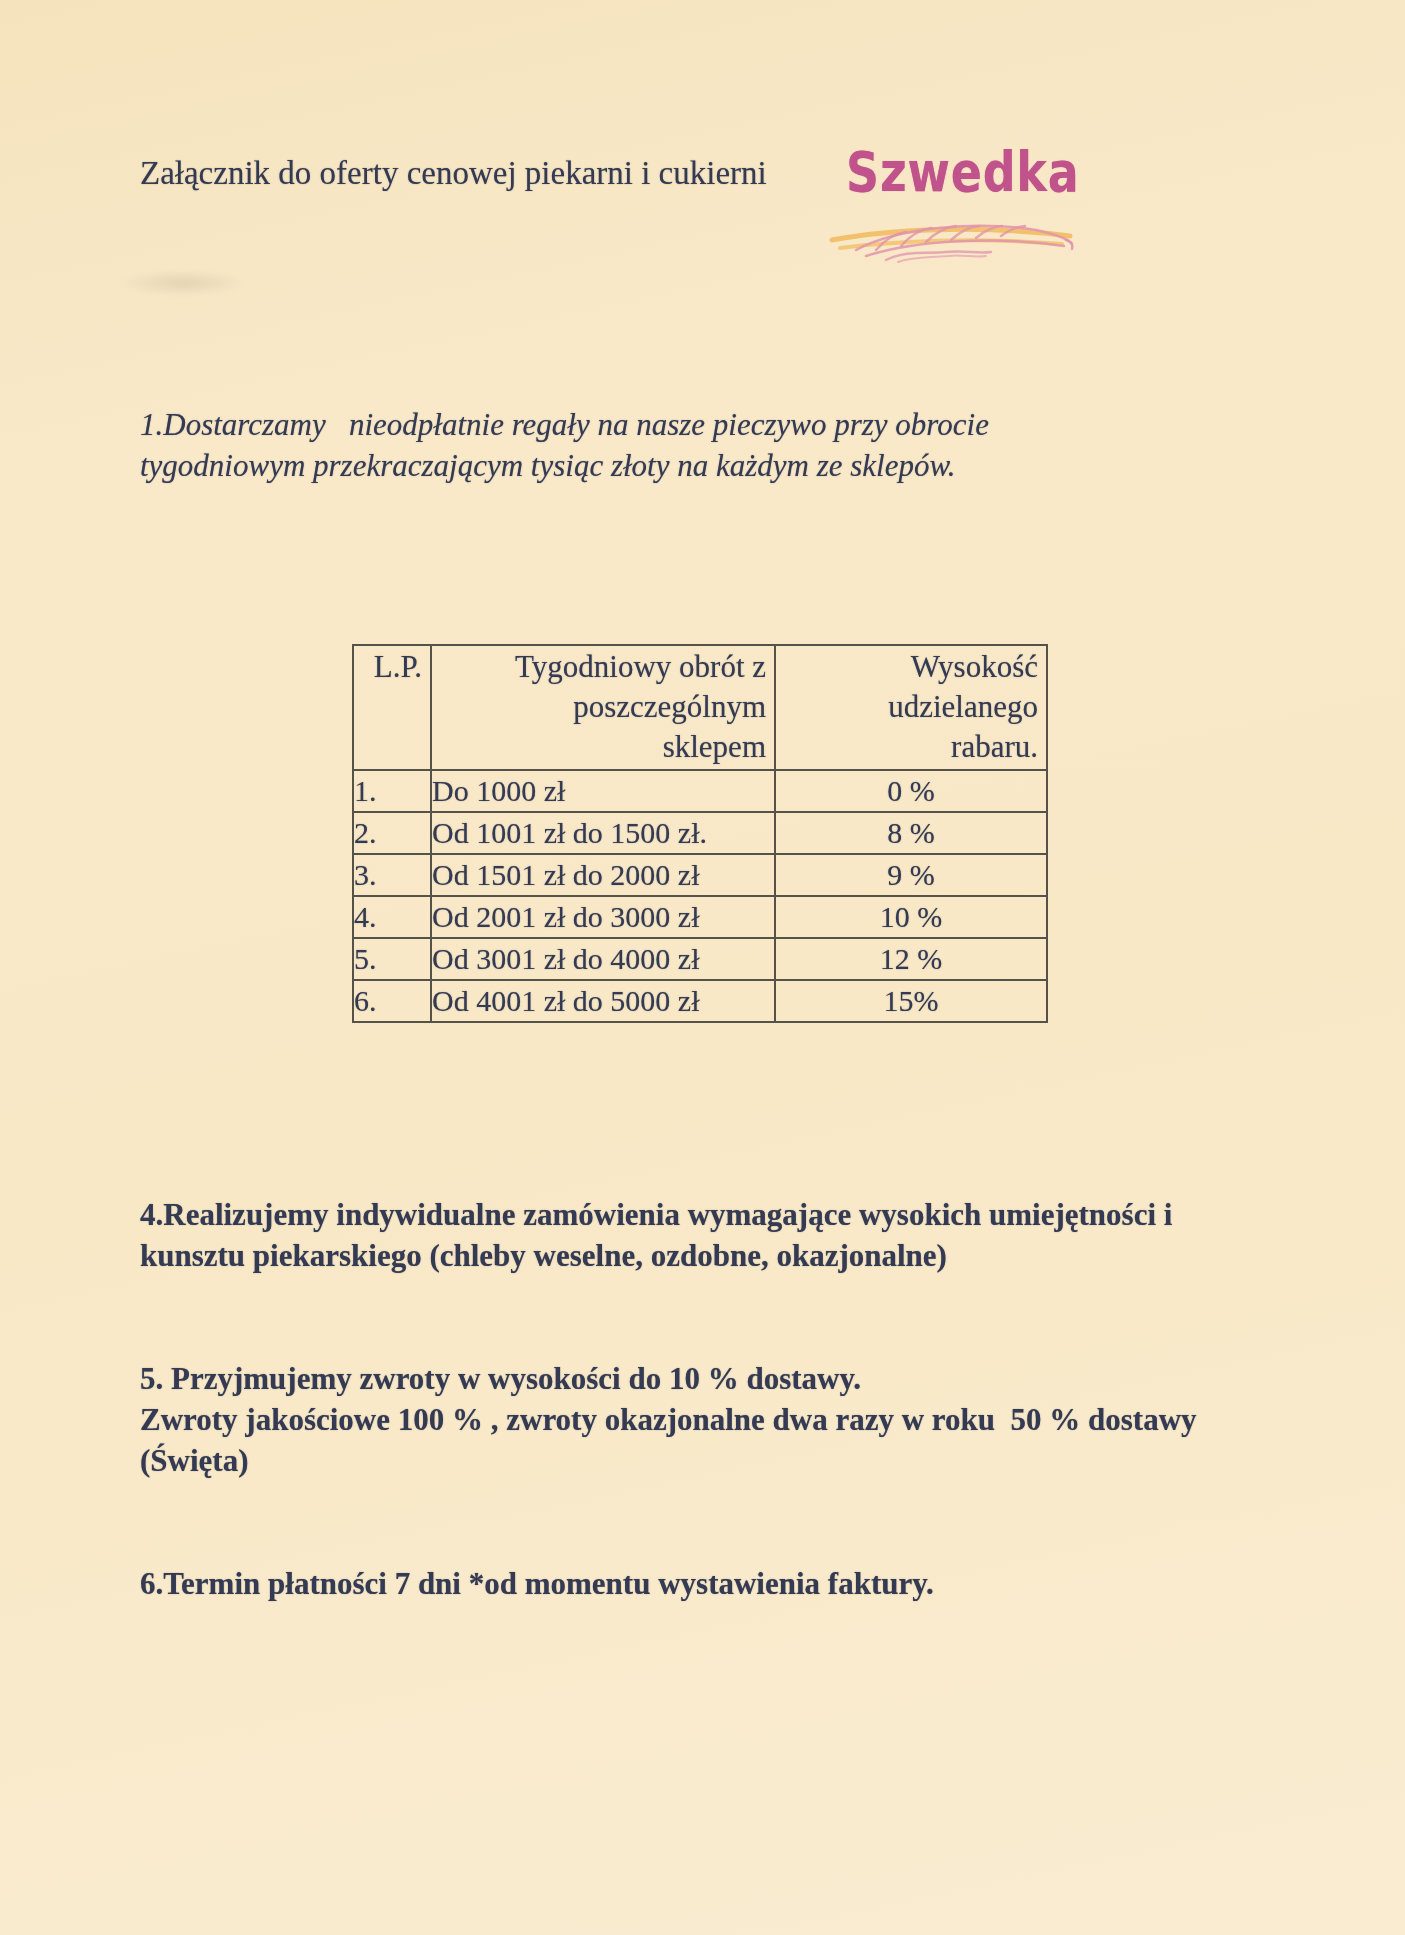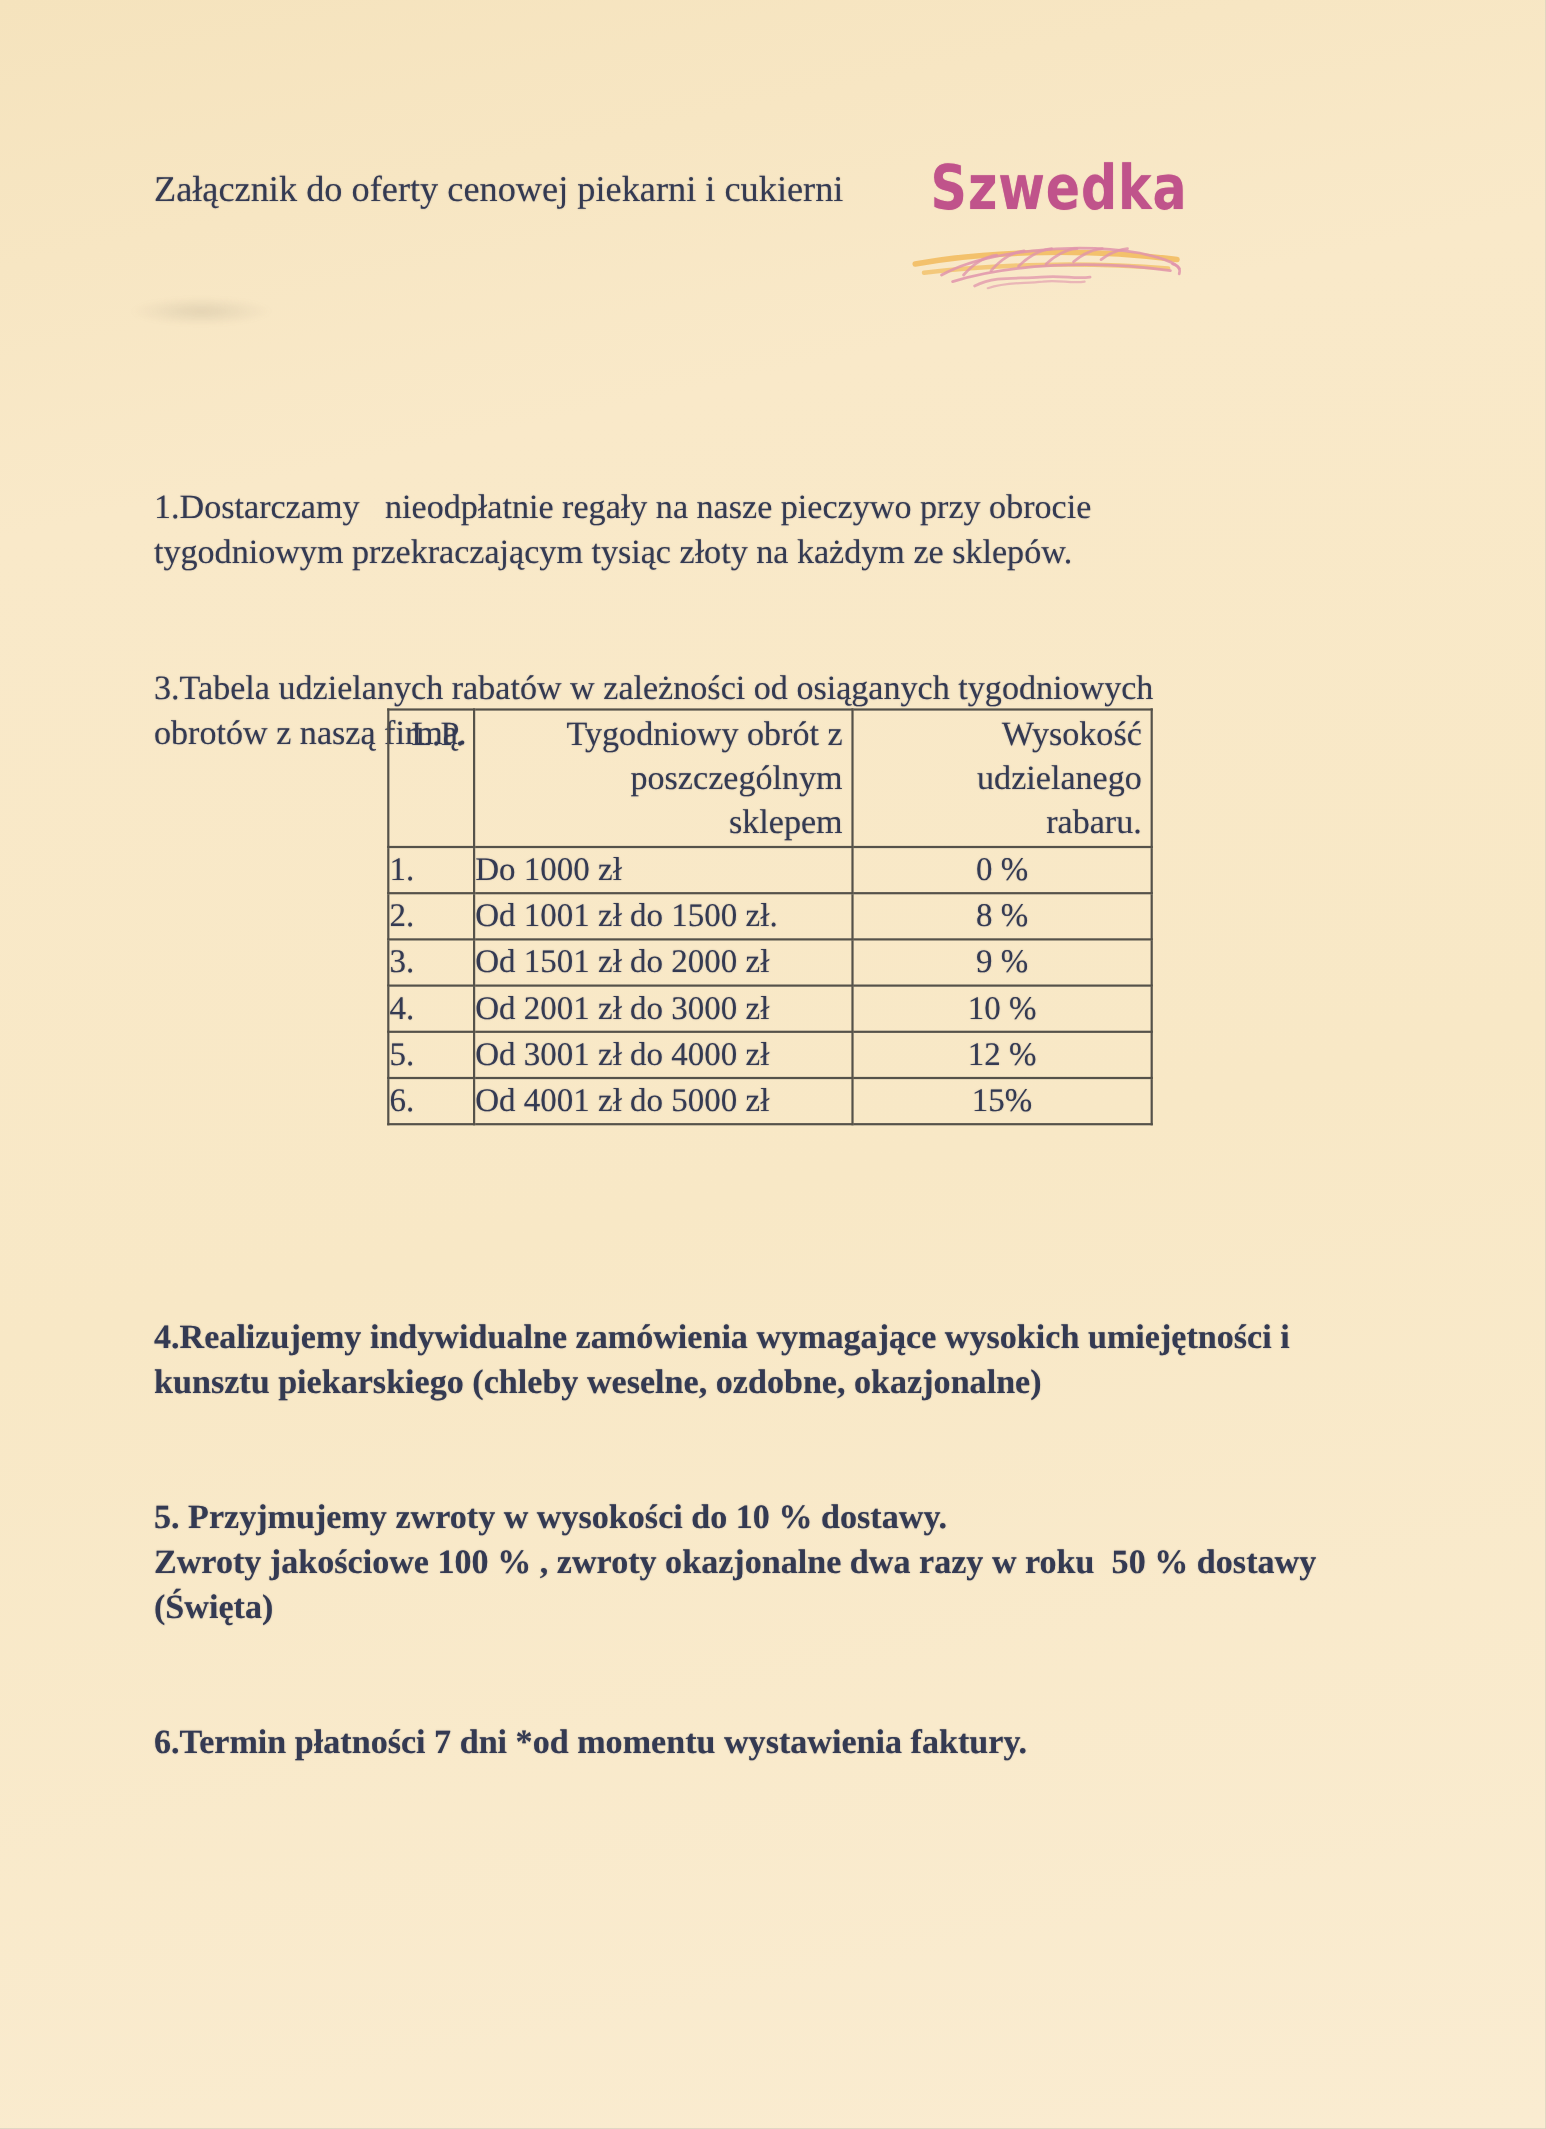--- a/index.html
+++ b/index.html
@@ -42,21 +42,21 @@
   }
   .wheat{
     position:absolute;left:826px;top:210px;
   }
   .textblock{
     position:absolute;left:140px;width:1190px;
     font-size:31px;line-height:41px;
     white-space:pre-wrap;
   }
   .textblock p{margin:0;padding:0;}
-  .block1{top:358px;}
+  .block1{top:322px;font-style:italic;}
   .block2{top:1112px;font-weight:bold;}
   .footnote{
     position:absolute;left:157px;top:1732px;
     font-size:29px;line-height:38px;
     white-space:pre-wrap;
   }
   table.discount{
     position:absolute;left:352px;top:644px;
     border-collapse:collapse;
   }
@@ -109,22 +109,20 @@
     <path d="M150,28 q13,-11 26,-12" stroke="var(--wheat_pink)" stroke-width="2.5" stroke-linecap="round" opacity="0.8"></path>
     <path d="M175,26 q12,-9 24,-10" stroke="var(--wheat_pink)" stroke-width="2.5" stroke-linecap="round" opacity="0.8"></path>
     <path d="M60,50 C80,40 100,44 120,42 C140,40 150,44 165,42" stroke="var(--wheat_pink)" stroke-width="2.5" stroke-linecap="round" opacity="0.75"></path>
     <path d="M72,52 C90,46 104,48 122,46 C136,44 148,48 160,46" stroke="var(--wheat_pink)" stroke-width="2" stroke-linecap="round" opacity="0.6"></path>
     <path d="M240,30 q8,2 6,9" stroke="var(--wheat_pink)" stroke-width="2.5" stroke-linecap="round" opacity="0.85"></path>
   </svg>
 
   <div class="textblock block1 scan-text">
     <p>1.Dostarczamy   nieodpłatnie regały na nasze pieczywo przy obrocie
 tygodniowym przekraczającym tysiąc złoty na każdym ze sklepów.</p>
-    <p>3.Tabela udzielanych rabatów w zależności od osiąganych tygodniowych
-obrotów z naszą firmą.</p>
   </div>
 
   <table class="discount scan-text">
     <colgroup>
       <col style="width:78px">
       <col style="width:344px">
       <col style="width:272px">
     </colgroup>
     <thead>
       <tr>

